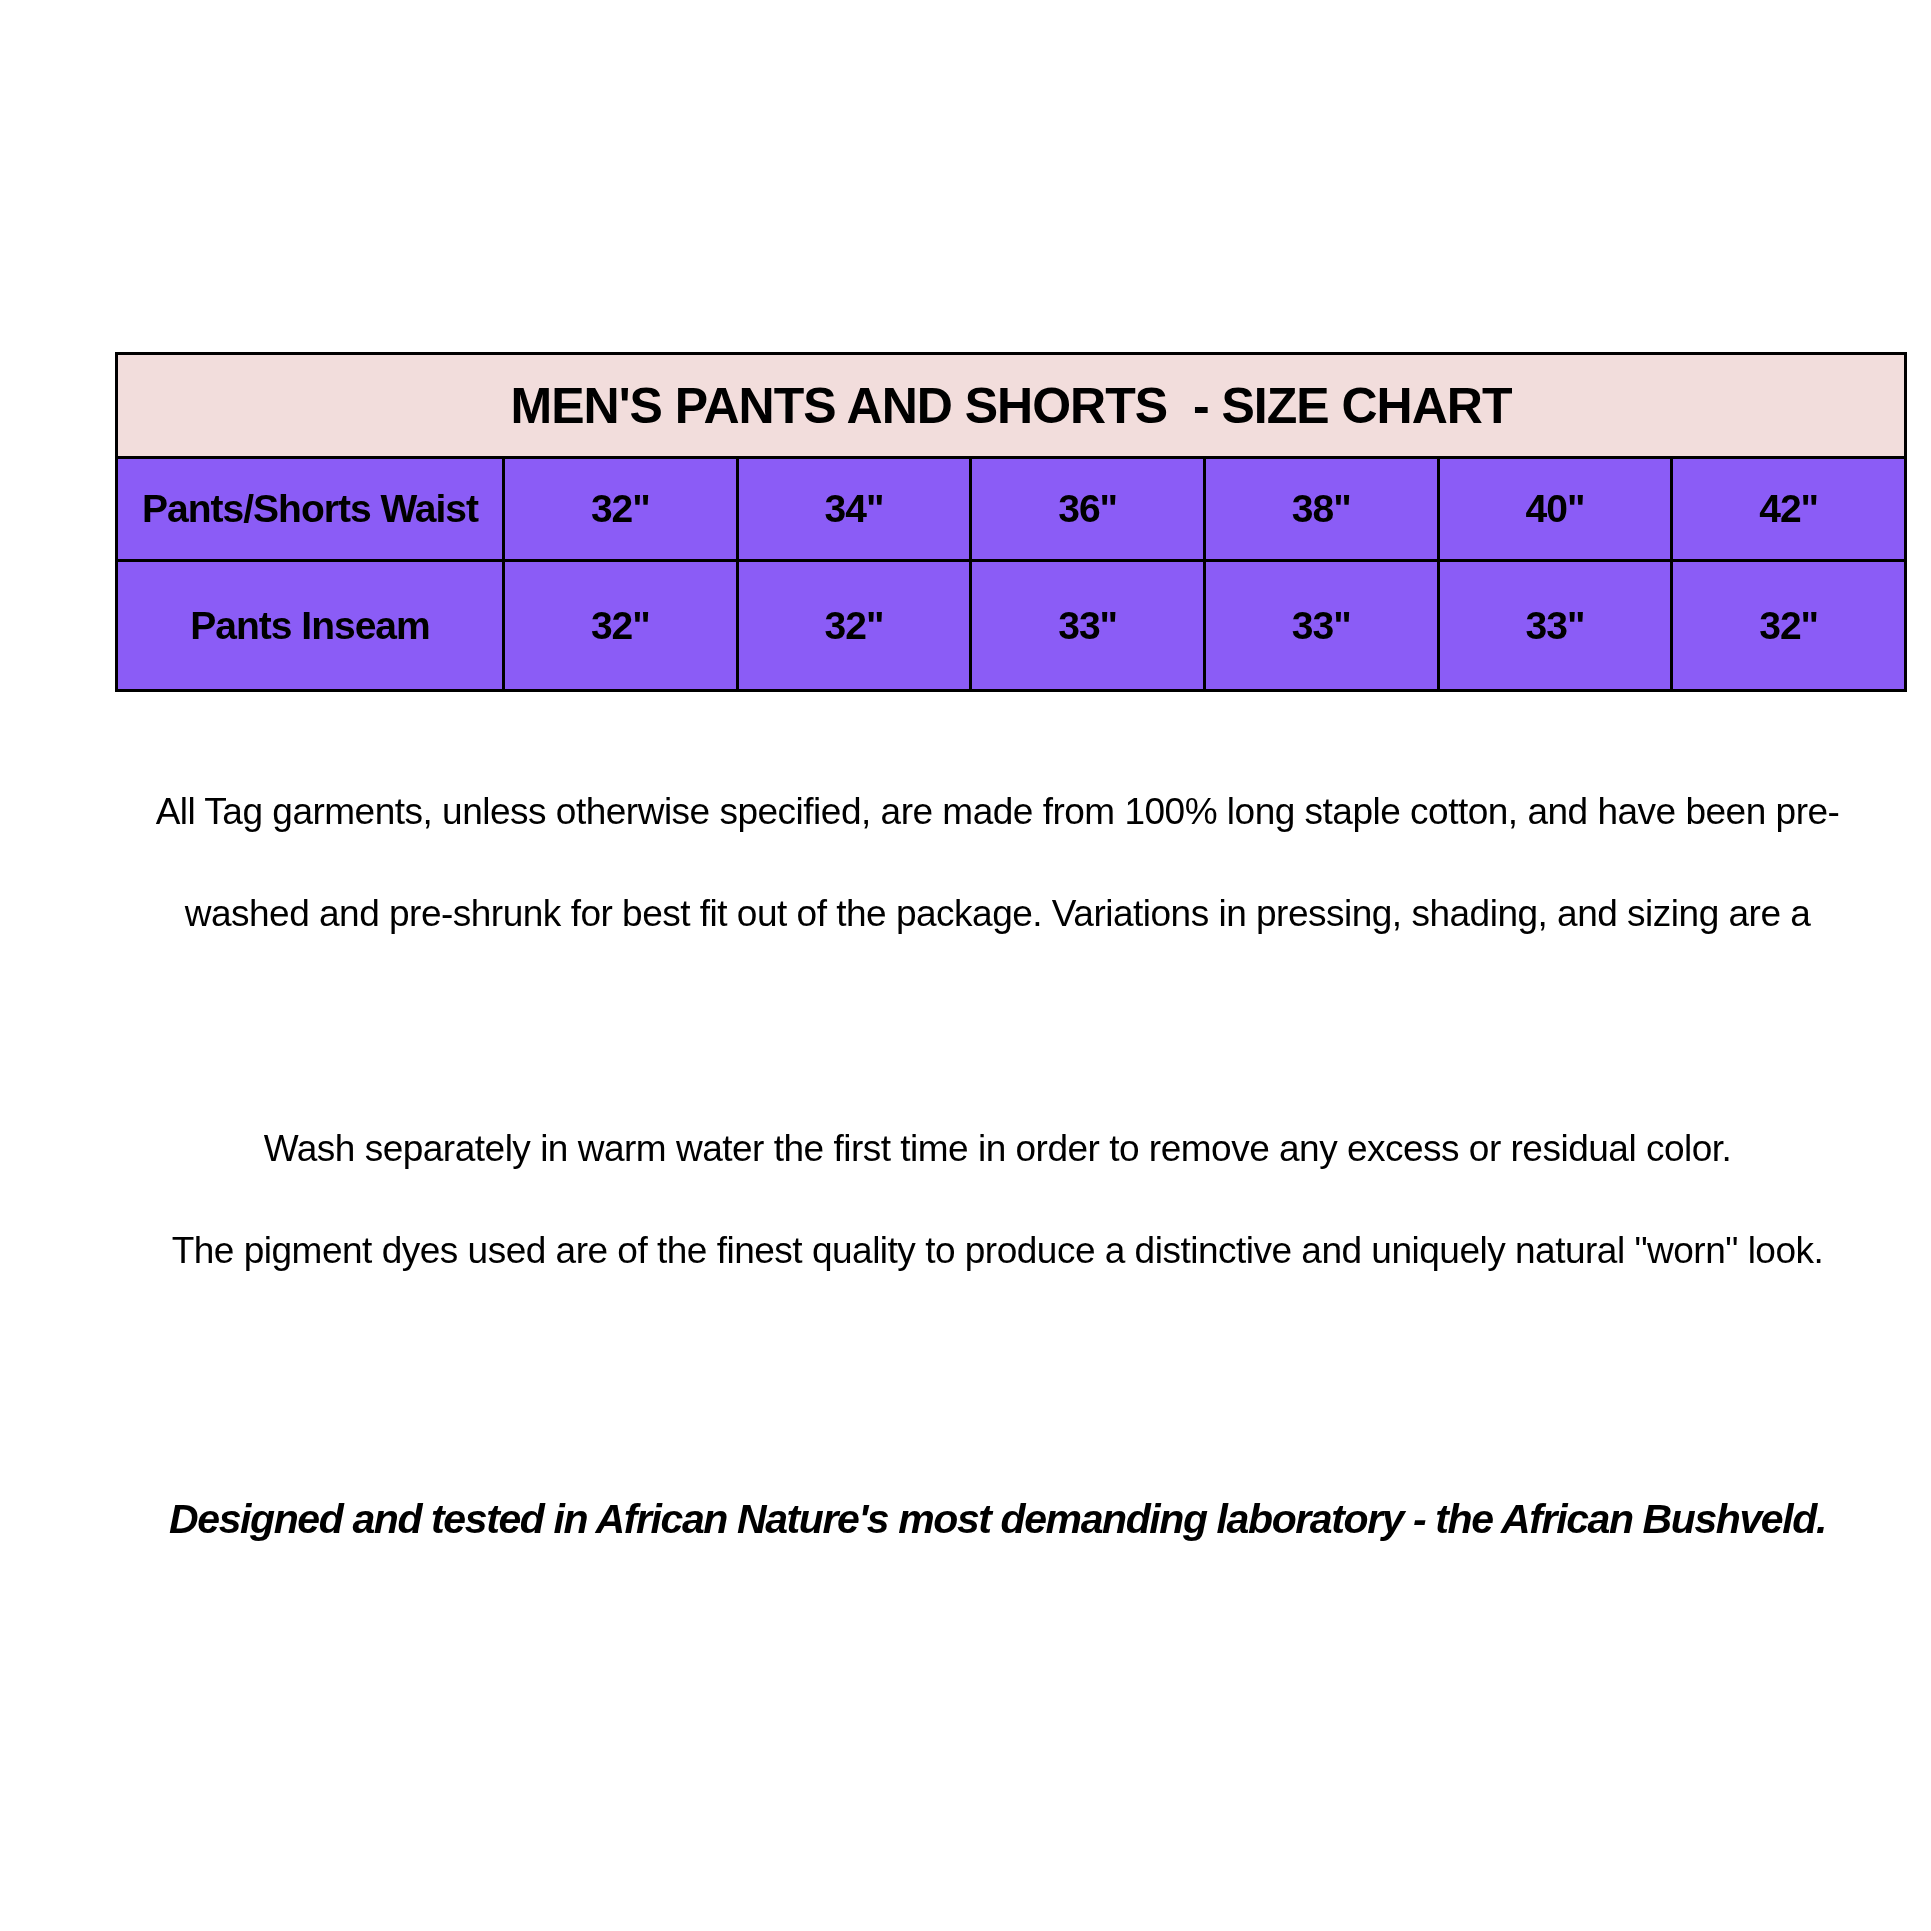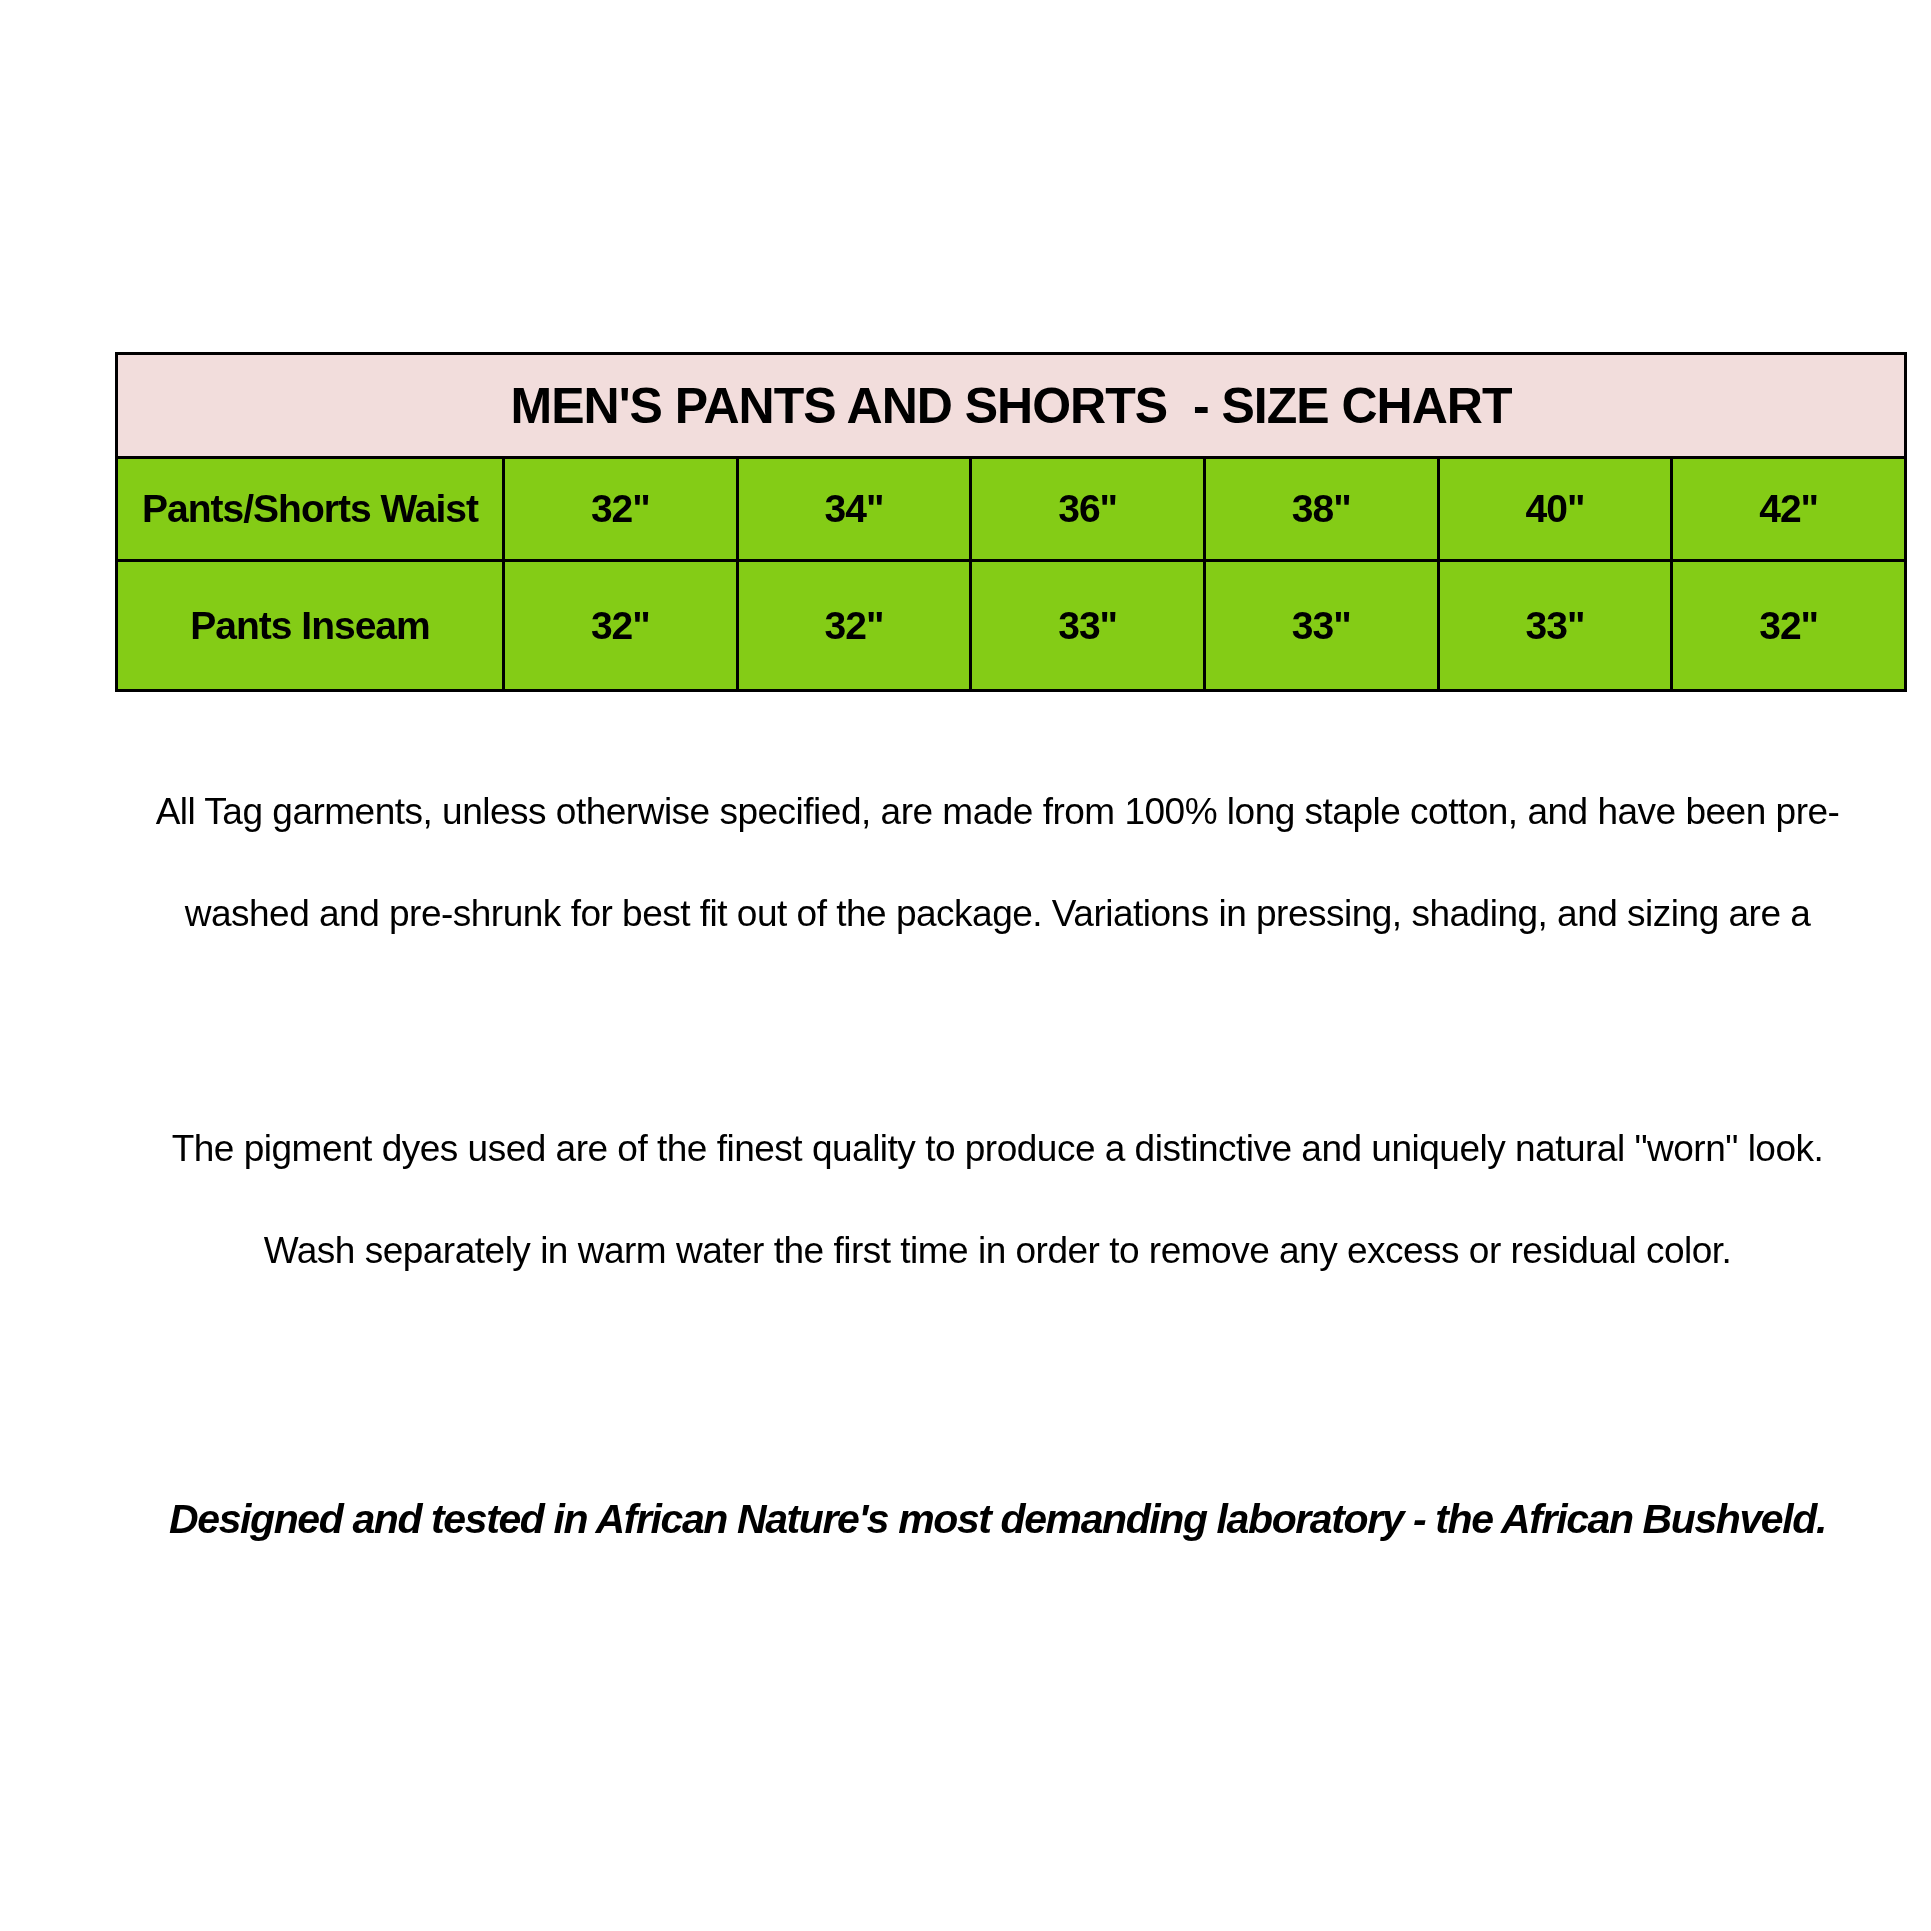--- a/index.html
+++ b/index.html
@@ -32,21 +32,21 @@
     background: #f2dddc;
     height: 104px;
     font-size: 50px;
     letter-spacing: -1px;
     white-space: pre;          
     border-bottom-width: 5.8px;
   }
   tr.row-waist td { height: 103px; }
   tr.row-inseam td { height: 130px; margin-top: 24px; }
   td.data-cell, td.label-cell {
-    background: #84cc16;
+    background: #8b5cf6;
     font-size: 39px;
     letter-spacing: -1px;
   }
 
   
   .note {
     text-align: center;
     font-size: 37px;
     letter-spacing: -0.5px;
     line-height: 70px;
@@ -103,20 +103,20 @@
     </tbody>
   </table>
 
 
   <div class="note note-fabric">
     <div class="line">All Tag garments, unless otherwise specified, are made from 100% long staple cotton, and have been pre-</div>
     <div class="line">washed and pre-shrunk for best fit out of the package. Variations in pressing, shading, and sizing are a</div>
   </div>
 
   <div class="note note-dye">
+    <div class="line">Wash separately in warm water the first time in order to remove any excess or residual color.</div>
     <div class="line">The pigment dyes used are of the finest quality to produce a distinctive and uniquely natural "worn" look.</div>
-    <div class="line">Wash separately in warm water the first time in order to remove any excess or residual color.</div>
   </div>
 
   <div class="footer-tagline">Designed and tested in African Nature's most demanding laboratory - the African Bushveld.</div>
 
 </div>
 
 
 </body></html>

